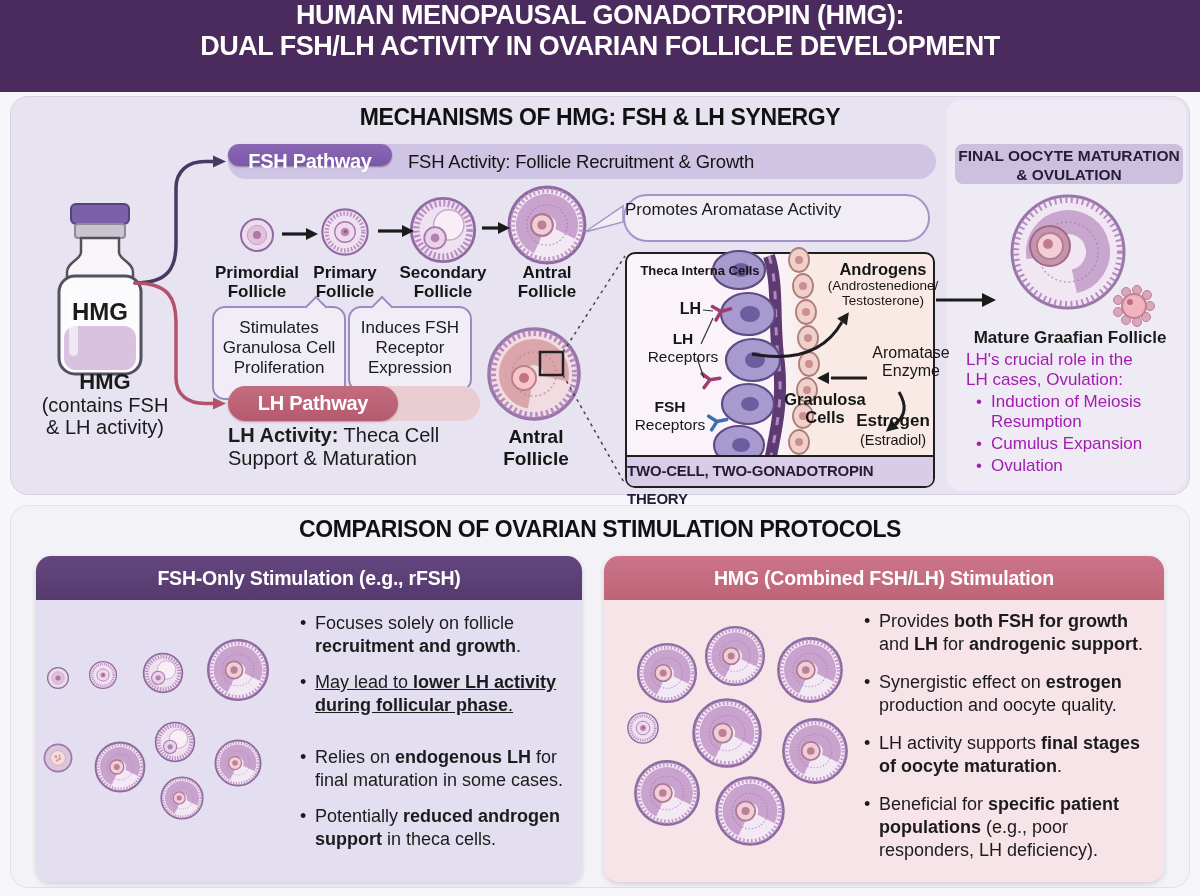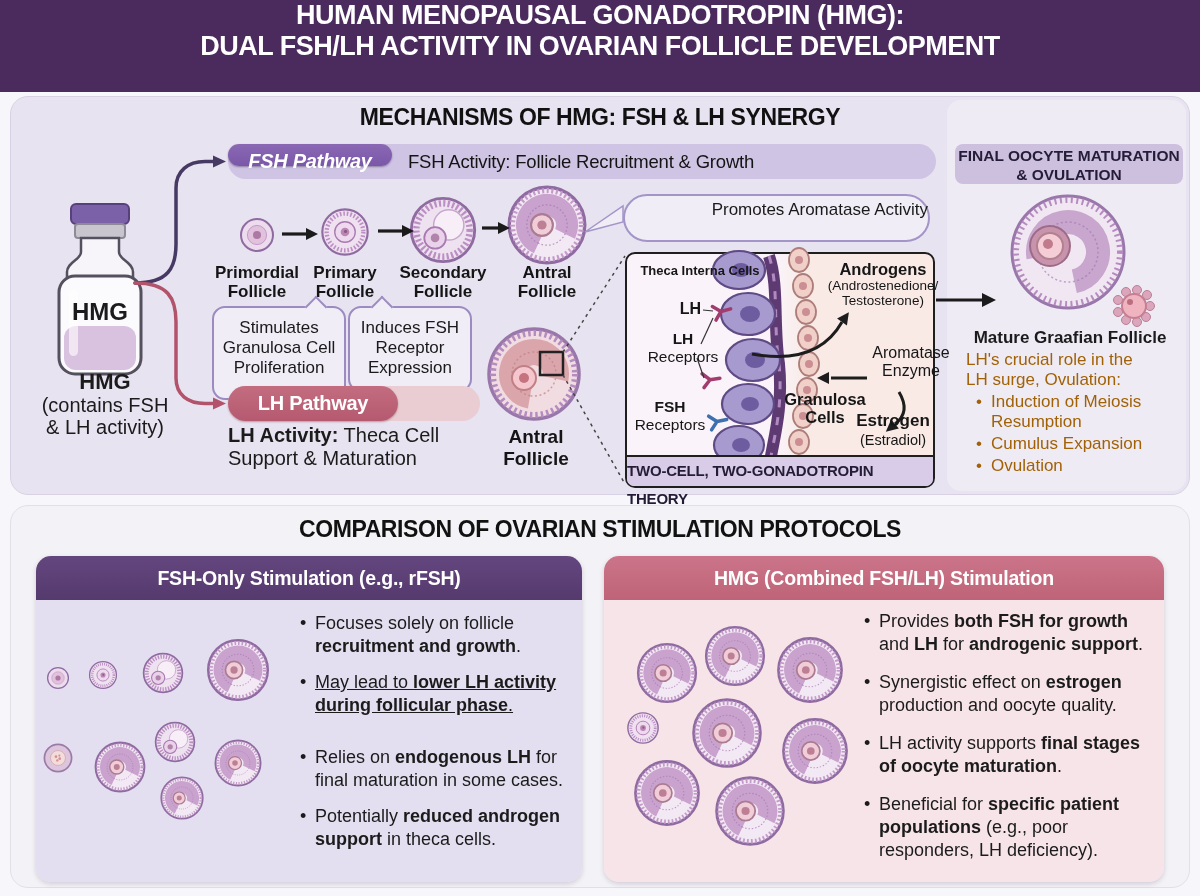--- a/index.html
+++ b/index.html
@@ -14,46 +14,46 @@
     display:flex;flex-direction:column;align-items:center;}
   .title-bar div{color:#fff;font-weight:700;font-size:27px;letter-spacing:-0.5px;line-height:31px;}
   
   .mech-panel{left:10px;top:96px;width:1180px;height:399px;background:var(--panel-bg,#e8e3f0);
     border-radius:18px;border:1px solid #d8d1e4;box-sizing:border-box;}
   .final-zone{left:947px;top:100px;width:239px;height:391px;background:var(--panel-right-bg,#efebf5);border-radius:14px;}
   .section-title{font-weight:800;font-size:23px;letter-spacing:-0.4px;color:#111;}
   
   .fsh-banner{left:228px;top:144px;width:708px;height:35px;background:var(--fsh-banner,#cfc4e4);border-radius:18px;}
   .fsh-pill{left:0;top:0;width:164px;height:22px;border-radius:18px;background:linear-gradient(180deg,#8a68b4,var(--fsh-pill,#7a58a8));
-    color:#fff;font-weight:700;font-size:20px;line-height:35px;text-align:center;letter-spacing:-0.3px;box-shadow:0 1px 2px rgba(40,20,60,.4);font-style:italic;}
+    color:#fff;font-weight:700;font-size:20px;line-height:35px;text-align:center;letter-spacing:-0.3px;box-shadow:0 1px 2px rgba(40,20,60,.4);}
   .fsh-banner-text{left:180px;top:0;width:520px;height:35px;line-height:35px;font-size:18.5px;color:#141414;letter-spacing:-0.2px;}
   .lh-banner{left:228px;top:386px;width:252px;height:35px;background:var(--lh-banner,#eacdd2);border-radius:18px;}
   .lh-pill{left:0;top:0;width:170px;height:35px;border-radius:18px;background:linear-gradient(180deg,#c36d81,var(--lh-pill,#b5596f));
     color:#fff;font-weight:700;font-size:20px;line-height:35px;text-align:center;letter-spacing:-0.3px;box-shadow:0 1px 2px rgba(90,20,40,.35);}
   
   .stage-label{font-weight:700;font-size:17px;line-height:19px;text-align:center;color:#151515;}
   
   .bubble{background:var(--bubble-bg,#f1edf7);border:2px solid var(--bubble-border,#9b8bc0);border-radius:13px;
     font-size:17px;line-height:20px;text-align:center;color:#1a1a1a;box-sizing:border-box;padding:10px 4px;}
   .tail{position:absolute;width:14px;height:14px;background:var(--bubble-bg,#f1edf7);
     border-left:2px solid var(--bubble-border,#9b8bc0);border-top:2px solid var(--bubble-border,#9b8bc0);
     transform:rotate(45deg);top:-9px;}
   .aromatase-bubble{left:623px;top:194px;width:307px;height:48px;border-radius:24px;background:var(--bubble-bg,#f1edf7);
-    border:2px solid #a395c8;box-sizing:border-box;font-size:17px;line-height:21px;text-align:right;padding-top:3px;color:#1a1a1a;}
+    border:2px solid #a395c8;box-sizing:border-box;font-size:17px;line-height:21px;text-align:left;padding-top:3px;color:#1a1a1a;}
   
   .inset{left:625px;top:252px;width:310px;height:236px;border:2.5px solid #1f1f1f;border-radius:10px;
     background:linear-gradient(90deg,#faf4fa 0%,#faf4fa 48%,#f9eae5 60%,#f9eae5 100%);box-sizing:border-box;}
   .inset-footer{position:absolute;left:0;bottom:0;width:100%;height:31px;background:var(--inset-footer-bg,#d9cce9);
     border-top:2.5px solid #1f1f1f;border-radius:0 0 7px 7px;box-sizing:border-box;
     font-weight:700;font-size:15px;line-height:28px;text-align:left;color:#241c35;letter-spacing:-0.2px;}
   .inset-label{position:absolute;font-size:16px;line-height:18px;text-align:center;color:#161616;}
   
   .final-header{left:955px;top:144px;width:228px;height:40px;background:var(--final-header-bg,#cdbfde);border-radius:8px;
     font-weight:700;font-size:15.5px;line-height:19px;text-align:center;color:#241d38;padding-top:2px;box-sizing:border-box;}
-  .final-text{font-size:17px;line-height:20px;color:#a16207;}
+  .final-text{font-size:17px;line-height:20px;color:#a21caf;}
   ul.plain{list-style:none;margin:0;padding:0;}
   li.bullet{position:relative;padding-left:17px;}
   li.bullet::before{content:"\2022";position:absolute;left:2px;top:0;}
   
   .bottom-panel{left:10px;top:505px;width:1180px;height:383px;background:var(--bottom-panel-bg,#f3f2f6);
     border-radius:18px;border:1px solid #e2dfe9;box-sizing:border-box;}
   .card{border-radius:15px;box-shadow:0 2px 5px rgba(60,40,80,.18);}
   .card-header{position:absolute;left:0;top:0;width:100%;height:44px;border-radius:15px 15px 0 0;
     color:#fff;font-weight:700;font-size:19.5px;line-height:44px;text-align:center;letter-spacing:-0.2px;}
   .card-body{position:absolute;left:0;top:44px;width:100%;border-radius:0 0 15px 15px;}
@@ -283,21 +283,21 @@
         <circle cx="130" cy="118" r="4.5" fill="#dba6bb" stroke="#b97f97"></circle>
       <circle cx="138" cy="110" r="4.5" fill="#dba6bb" stroke="#b97f97"></circle>
         <circle cx="149" cy="108" r="4.5" fill="#dba6bb" stroke="#b97f97"></circle>
       <circle cx="159" cy="113" r="4.5" fill="#dba6bb" stroke="#b97f97"></circle>
       <circle cx="146" cy="124" r="12" fill="#f0b3c0" stroke="#c57f90" stroke-width="2"></circle>
       <circle cx="142" cy="120" r="3" fill="#b96f80"></circle>
     </g>
   </svg>
   <div class="abs center b" style="left:958px;top:328px;width:224px;font-size:17px;">Mature Graafian Follicle</div>
   <div class="abs final-text" style="left:966px;top:350px;width:220px;">LH's crucial role in the</div>
-  <div class="abs final-text" style="left:966px;top:370px;width:220px;">LH surge, Ovulation:</div>
+  <div class="abs final-text" style="left:966px;top:370px;width:220px;">LH cases, Ovulation:</div>
   <ul class="abs plain final-text" style="left:974px;top:392px;width:212px;">
     <li class="bullet" style="margin-bottom:2px;">Induction of Meiosis Resumption</li>
     <li class="bullet" style="margin-bottom:2px;">Cumulus Expansion</li>
     <li class="bullet">Ovulation</li>
   </ul>
 
   <section class="abs bottom-panel"></section>
   <div class="abs section-title center" style="left:10px;top:516px;width:1180px;">COMPARISON OF OVARIAN STIMULATION PROTOCOLS</div>
 
   <div class="abs card" style="left:36px;top:556px;width:546px;height:326px;">

